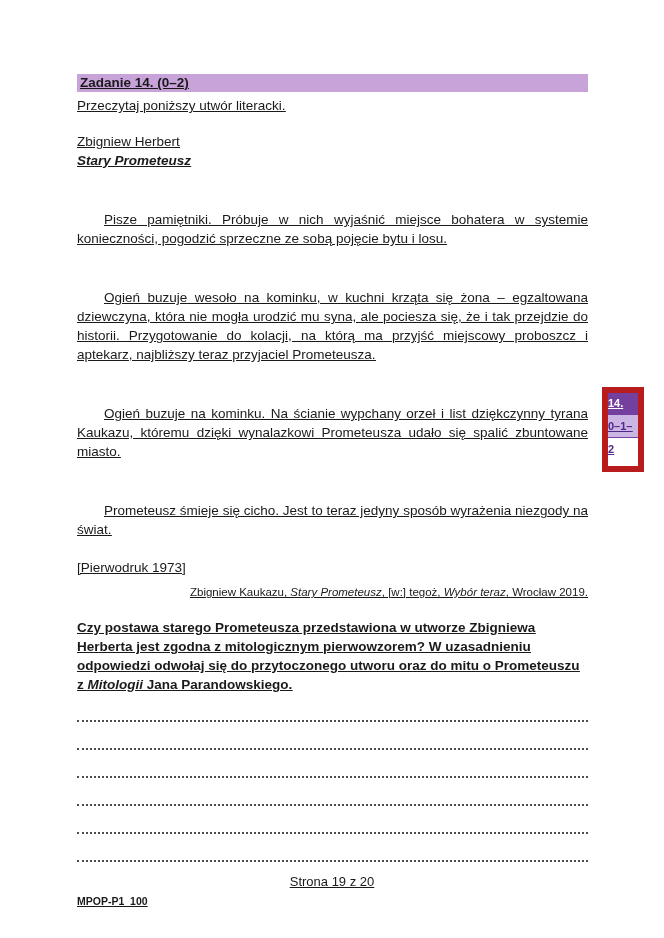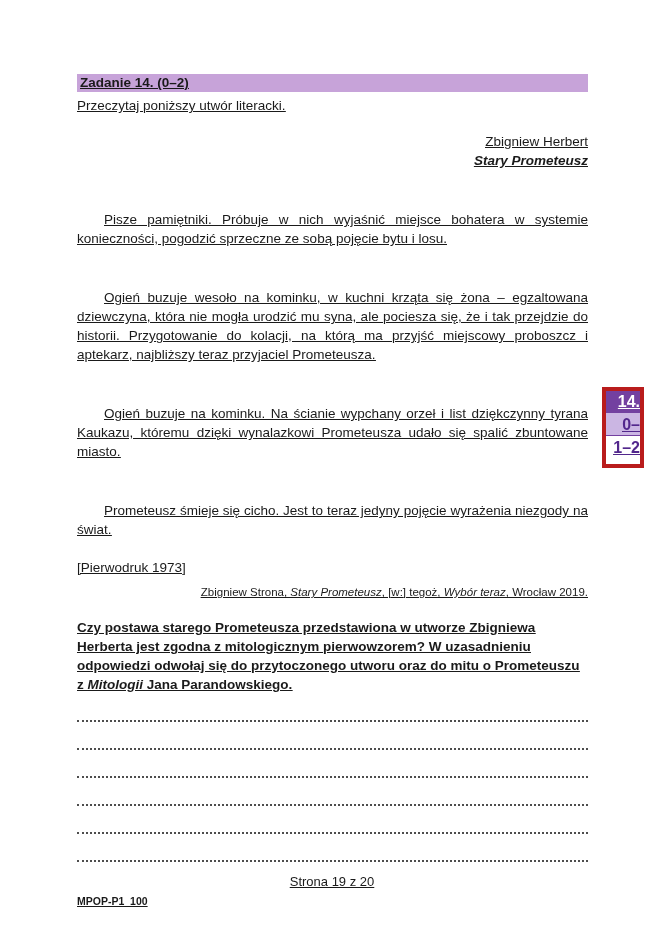--- a/index.html
+++ b/index.html
@@ -23,21 +23,21 @@
     width: 511px;
   }
   .task-header {
     background: #c7a3d9;
     font-weight: bold;
     height: 18px;
     line-height: 18px;
     padding-left: 3px;
   }
   .instruction { margin-top: 4px; }
-  .author-block { margin-top: 17px; text-align: right; }
+  .author-block { margin-top: 17px; }
   .work-title { font-weight: bold; font-style: italic; }
   .story { margin-top: 10px; }
   .story p {
     text-indent: 27px;
     text-align: justify;
     margin-top: 40px;
   }
   .first-print { margin-top: 19px; }
   .citation {
     margin-top: 8px;
@@ -55,24 +55,24 @@
   .answer-lines { margin-top: 0px; }
   .answer-line {
     height: 28px;
     border-bottom: 2px dotted #4d4d4d;
   }
   .score-box {
     position: absolute;
     left: 602px;
     top: 387px;
     width: 42px;
-    border: 4px solid #b91c1c;
-    font-size: 16px;
+    border: 6px solid #b91c1c;
+    font-size: 11px;
     font-weight: bold;
-    text-align: right;
+    text-align: left;
   }
   .score-box .cell-number {
     background: #7340a0;
     color: #ffffff;
     height: 21px;
     line-height: 21px;
   }
   .score-box .cell-points {
     background: #cbb6e3;
     color: #52278c;
@@ -114,26 +114,26 @@
 
     <div class="author-block">
       <div>Zbigniew Herbert</div>
       <div class="work-title">Stary Prometeusz</div>
     </div>
 
     <div class="story">
       <p>Pisze pamiętniki. Próbuje w nich wyjaśnić miejsce bohatera w systemie konieczności, pogodzić sprzeczne ze sobą pojęcie bytu i losu.</p>
       <p>Ogień buzuje wesoło na kominku, w kuchni krząta się żona – egzaltowana dziewczyna, która nie mogła urodzić mu syna, ale pociesza się, że i tak przejdzie do historii. Przygotowanie do kolacji, na którą ma przyjść miejscowy proboszcz i aptekarz, najbliższy teraz przyjaciel Prometeusza.</p>
       <p>Ogień buzuje na kominku. Na ścianie wypchany orzeł i list dziękczynny tyrana Kaukazu, któremu dzięki wynalazkowi Prometeusza udało się spalić zbuntowane miasto.</p>
-      <p>Prometeusz śmieje się cicho. Jest to teraz jedyny pojęcie wyrażenia niezgody na świat.</p>
+      <p>Prometeusz śmieje się cicho. Jest to teraz jedyny sposób wyrażenia niezgody na świat.</p>
     </div>
 
     <div class="first-print">[Pierwodruk 1973]</div>
 
-    <div class="citation"><span>Zbigniew Strona, </span><span class="it">Stary Prometeusz</span><span>, [w:] tegoż, </span><span class="it">Wybór teraz</span><span>, Wrocław 2019.</span></div>
+    <div class="citation"><span>Zbigniew Kaukazu, </span><span class="it">Stary Prometeusz</span><span>, [w:] tegoż, </span><span class="it">Wybór teraz</span><span>, Wrocław 2019.</span></div>
 
     <div class="question"><span>Czy postawa starego Prometeusza przedstawiona w utworze Zbigniewa Herberta jest zgodna z mitologicznym pierwowzorem? W uzasadnieniu odpowiedzi odwołaj się do przytoczonego utworu oraz do mitu o Prometeuszu z </span><span class="it">Mitologii</span><span> Jana Parandowskiego.</span></div>
 
     <div class="answer-lines">
         <div class="answer-line"></div>
         <div class="answer-line"></div>
         <div class="answer-line"></div>
         <div class="answer-line"></div>
         <div class="answer-line"></div>
         <div class="answer-line"></div>

